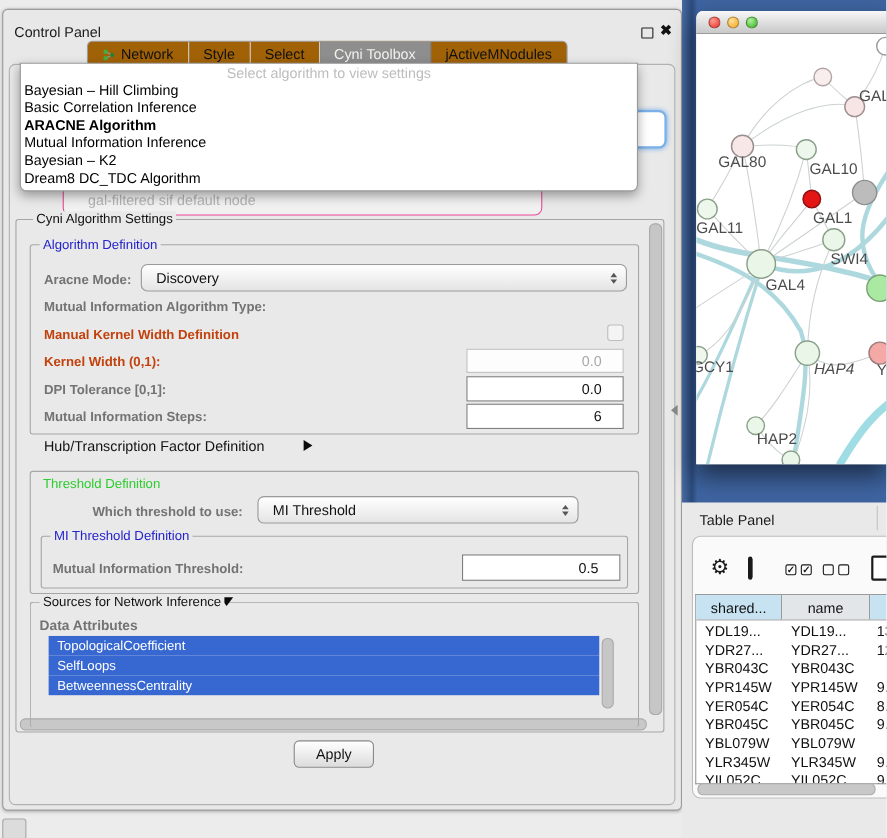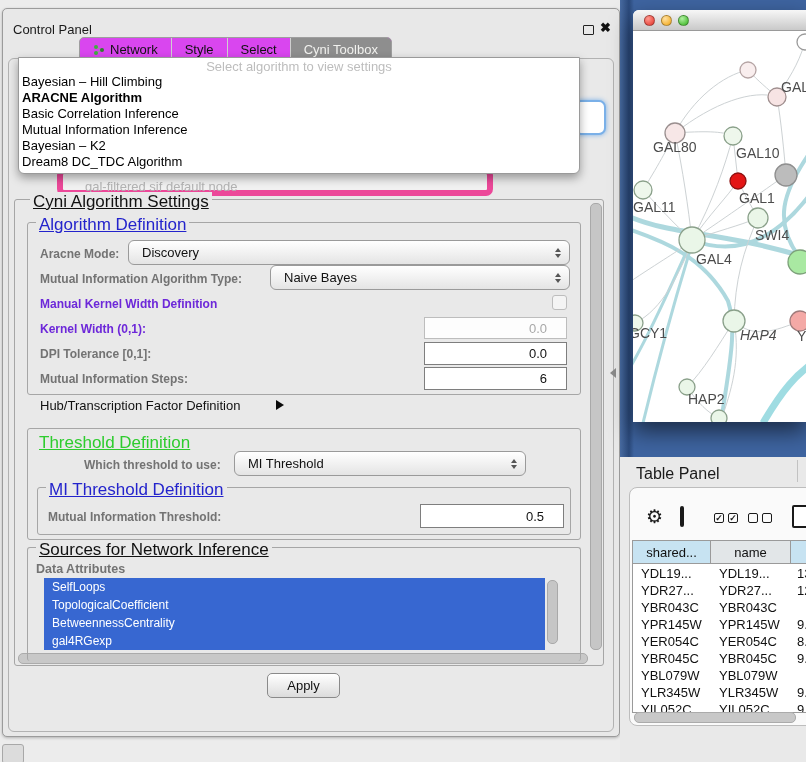--- a/index.html
+++ b/index.html
@@ -6,46 +6,46 @@
   #screen{position:relative;width:806px;height:762px;background:#ececec;overflow:hidden;
           font-family:"Liberation Sans",sans-serif;color:#111;}
   .abs{position:absolute;}
   
   .cp-window{left:2px;top:8px;width:616px;height:727px;background:#e8e8e8;
              border:1px solid #9b9b9b;border-radius:5px;box-shadow:0 1px 3px rgba(0,0,0,.25);}
   .cp-title{left:10px;top:13px;font-size:13px;color:#1a1a1a;}
   .float-icon{left:580px;top:16px;width:9px;height:8px;border:1.6px solid #222;border-radius:1px;}
   .close-icon{left:597px;top:11px;font-size:13px;font-weight:bold;color:#111;}
   
-  .seg{display:flex;height:23px;background:#d946ef;border:1px solid #9e9e9e;border-radius:5px;
+  .seg{display:flex;height:23px;background:#a16207;border:1px solid #9e9e9e;border-radius:5px;
        overflow:hidden;font-size:13px;line-height:23px;}
   .seg .tab{padding:0 13px;border-right:1px solid #cfcfcf;color:#111;display:flex;align-items:center;gap:5px;white-space:nowrap;}
   .seg .tab:last-child{border-right:none;}
   .seg .tab.sel{background:#8e8e8e;color:#f2f2ef;border-right-color:#7e7e7e;}
   
   .cp-body{left:8px;top:58px;width:604px;height:672px;background:#e9e9e9;
            border:1px solid #b2b2b2;border-radius:6px;}
   
-  .ghost-combo{left:57px;top:168px;width:436px;height:28px;background:#f1f1f1;border:6px solid #ec4899;
+  .ghost-combo{left:57px;top:168px;width:436px;height:28px;background:#f1f1f1;border:1px solid #ec4899;
                border-radius:7px;font-size:13px;line-height:26px;color:#b3b3b3;padding-left:22px;box-sizing:border-box;}
   .focus-combo{left:574px;top:100px;width:28px;height:31px;background:#fff;border:2px solid #7ab0e8;
                border-radius:7px;box-shadow:0 0 5px #7ab0e8;}
   
   .popup{left:18px;top:57px;width:560px;height:115px;background:#ffffff;border:1px solid #9a9a9a;
          border-radius:0 0 6px 6px;box-shadow:0 4px 10px rgba(0,0,0,.35);z-index:40;}
   .popup .ph{display:block;text-align:center;font-size:13px;color:#bdbdbd;height:15px;line-height:15px;margin-top:1px;}
   .popup .it{display:block;font-size:13px;height:16px;line-height:16px;padding-left:3px;color:#000;white-space:nowrap;}
   .popup .it.bold{font-weight:bold;}
   
   .group{border:1px solid #a6a6a6;border-radius:3px;}
-  .legend{font-size:17px;background:#e9e9e9;padding:0 3px;white-space:nowrap;z-index:3;text-decoration:underline;}
+  .legend{font-size:12px;background:#e9e9e9;padding:0 3px;white-space:nowrap;z-index:3;}
   .legend.blue{color:#2323cc;}
   .legend.green{color:#2ecc2e;}
   .lbl{font-size:12px;font-weight:bold;color:#737373;white-space:nowrap;}
-  .lbl.dis{color:#6d28d9;}
+  .lbl.dis{color:#c2410c;}
   .combo{background:linear-gradient(#ffffff,#e4e4e4);border:1px solid #9a9a9a;border-radius:6px;
          font-size:13px;display:flex;align-items:center;padding:0 22px 0 13px;box-sizing:border-box;}
   .stepper{position:absolute;right:8px;top:50%;transform:translateY(-50%);display:flex;flex-direction:column;gap:2px;}
   .tri-up{width:0;height:0;border-left:3.5px solid transparent;border-right:3.5px solid transparent;border-bottom:4.5px solid #555;}
   .tri-dn{width:0;height:0;border-left:3.5px solid transparent;border-right:3.5px solid transparent;border-top:4.5px solid #555;}
   .tri-right{width:0;height:0;border-top:5.5px solid transparent;border-bottom:5.5px solid transparent;border-left:8px solid #0a0a0a;}
   .tri-down-b{width:0;height:0;border-left:6px solid transparent;border-right:6px solid transparent;border-top:8px solid #0a0a0a;}
   .field{background:#fff;border:1px solid #7e7e7e;font-size:13px;text-align:right;
          padding:0 19px;box-sizing:border-box;display:flex;align-items:center;justify-content:flex-end;}
   .field.dis{color:#a8a8a8;border-color:#bdbdbd;background:#fdfdfd;}
@@ -59,21 +59,21 @@
            background:linear-gradient(90deg,#486ba1 0px,#2b4a7c 9px,#3e64a0 14px,#3e64a0 100%);}
   .net-window{left:633px;top:10px;width:173px;height:412px;border-radius:6px 0 0 0;
               box-shadow:0 10px 22px rgba(0,0,0,.55);background:#fff;}
   .net-titlebar{left:0;top:0;width:100%;height:21px;border-radius:6px 0 0 0;
                 background:linear-gradient(#f7f7f7,#c9c9c9);border-bottom:1px solid #9a9a9a;box-sizing:border-box;}
   .light{width:11px;height:11px;border-radius:50%;border:1px solid rgba(0,0,0,.3);box-sizing:border-box;}
   .net-canvas{left:0;top:21px;width:173px;height:391px;background:#fff;overflow:hidden;}
   .nlabel{position:absolute;font-size:14px;color:#4c4c4c;white-space:nowrap;}
   
   .tp-area{left:620px;top:457px;width:186px;height:305px;background:#e9e9e9;}
-  .tp-title{left:636px;top:465px;font-size:16px;color:#1a1a1a;}
+  .tp-title{left:636px;top:465px;font-size:13px;color:#1a1a1a;}
   .tp-body{left:629px;top:487px;width:190px;height:237px;background:#fafafa;
            border:1px solid #bdbdbd;border-radius:8px;}
   .gear{font-size:19px;color:#1a1a1a;line-height:19px;}
   .colicon{width:18px;height:15px;border:2px solid #1a1a1a;border-radius:3px;position:relative;}
   .colicon::after{content:"";position:absolute;left:50%;top:0;width:2px;height:100%;background:#1a1a1a;}
   .cb{width:10px;height:10px;border:1.5px solid #1a1a1a;border-radius:2px;display:inline-flex;
       align-items:center;justify-content:center;font-size:9px;font-weight:bold;color:#1a1a1a;box-sizing:border-box;}
   .docicon{width:14px;height:19px;border:2px solid #1a1a1a;border-radius:2px;background:#fff;}
   .thead{font-size:13px;display:flex;align-items:center;justify-content:center;
          border-right:1px solid #9a9a9a;box-sizing:border-box;height:100%;}
@@ -107,36 +107,39 @@
       </div>
       <div class="tab">
           <span>Style</span>
         </div>
       <div class="tab">
           <span>Select</span>
         </div>
       <div class="tab sel">
           <span>Cyni Toolbox</span>
         </div>
+      <div class="tab">
+          <span>jActiveMNodules</span>
+        </div>
     </div>
   </div>
 
   
   <div class="abs cp-body"></div>
 
   
   <div class="abs focus-combo"></div>
   <div class="abs ghost-combo">gal-filtered sif default node</div>
 
   
   <div class="abs popup">
     <span class="ph">Select algorithm to view settings</span>
     <span class="it">Bayesian – Hill Climbing</span>
+    <span class="it">Basic Correlation Inference</span>
     <span class="it bold">ARACNE Algorithm</span>
-    <span class="it">Basic Correlation Inference</span>
     <span class="it">Mutual Information Inference</span>
     <span class="it">Bayesian – K2</span>
     <span class="it">Dream8 DC_TDC Algorithm</span>
   </div>
 
   
   <div class="abs group" style="left:14px;top:199px;width:588px;height:465px;"></div>
   <span class="abs legend" style="left:30px;top:192px;">Cyni Algorithm Settings</span>
   
   <div class="abs vthumb" style="left:590px;top:203px;width:10px;height:445px;"></div>
@@ -150,27 +153,20 @@
   <span class="abs lbl" style="left:40px;top:247px;">Aracne Mode:</span>
   <div class="abs combo" style="left:128px;top:240px;width:442px;height:25px;">
     <span>Discovery</span>
     <span class="stepper">
         <span class="tri-up"></span>
         <span class="tri-dn"></span>
       </span>
   </div>
 
   <span class="abs lbl" style="left:40px;top:272px;">Mutual Information Algorithm Type:</span>
-  <div class="abs combo" style="left:270px;top:265px;width:300px;height:25px;">
-    <span>Naive Bayes</span>
-    <span class="stepper">
-        <span class="tri-up"></span>
-        <span class="tri-dn"></span>
-      </span>
-  </div>
 
   <span class="abs lbl dis" style="left:40px;top:297px;">Manual Kernel Width Definition</span>
   <span class="abs checkbox" style="left:552px;top:295px;"></span>
 
   <span class="abs lbl dis" style="left:40px;top:322px;">Kernel Width (0,1):</span>
   <div class="abs field dis" style="left:424px;top:317px;width:143px;height:22px;">
     <span>0.0</span>
   </div>
 
   <span class="abs lbl" style="left:40px;top:347px;">DPI Tolerance [0,1]:</span>
@@ -207,24 +203,23 @@
     <span>0.5</span>
   </div>
 
   
   <div class="abs group" style="left:27px;top:547px;width:552px;height:113px;border-bottom:none;"></div>
   <span class="abs legend" style="left:36px;top:540px;">Sources for Network Inference</span>
   <span class="abs tri-down-b" style="left:200px;top:543px;"></span>
   <span class="abs lbl" style="left:36px;top:562px;font-size:12.5px;">Data Attributes</span>
 
   <div class="abs" style="left:44px;top:578px;width:501px;height:74px;overflow:hidden;">
+    <div class="attr-item">TopologicalCoefficient</div>
     <div class="attr-item">SelfLoops</div>
-    <div class="attr-item">TopologicalCoefficient</div>
     <div class="attr-item">BetweennessCentrality</div>
-    <div class="attr-item">gal4RGexp</div>
   </div>
   <div class="abs vthumb" style="left:547px;top:580px;width:9px;height:62px;"></div>
 
   
   <div class="abs button" style="left:267px;top:673px;width:71px;height:23px;">
     <span>Apply</span>
   </div>
 
 
   

